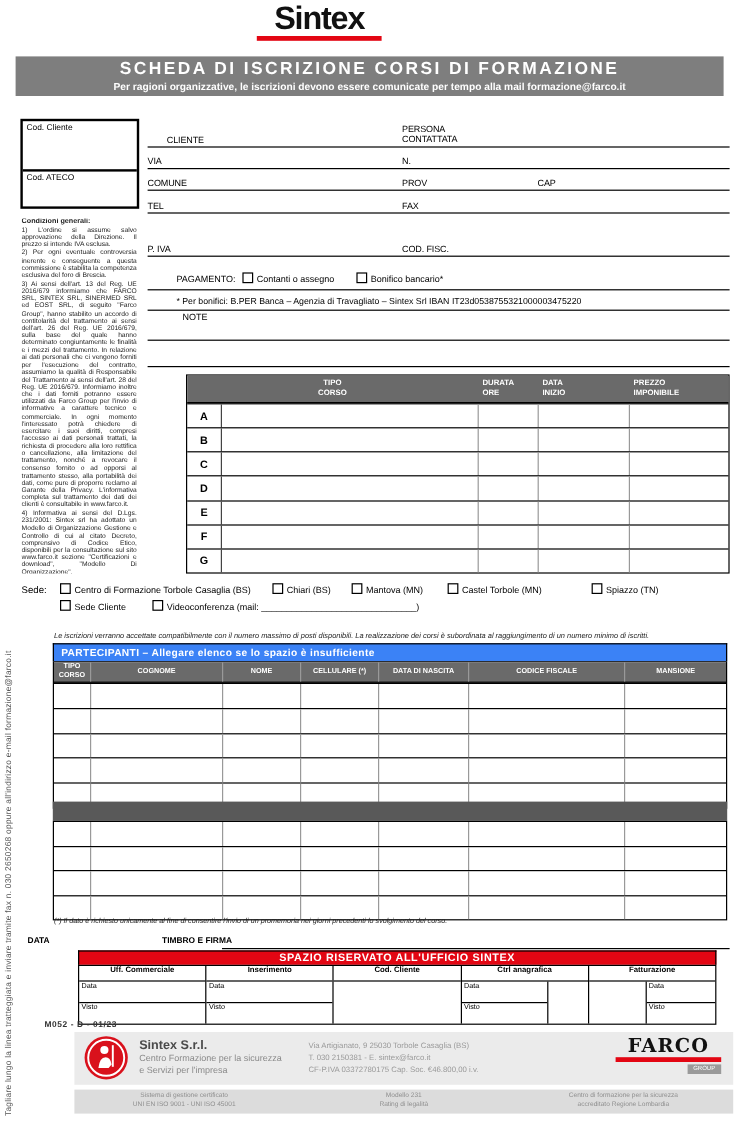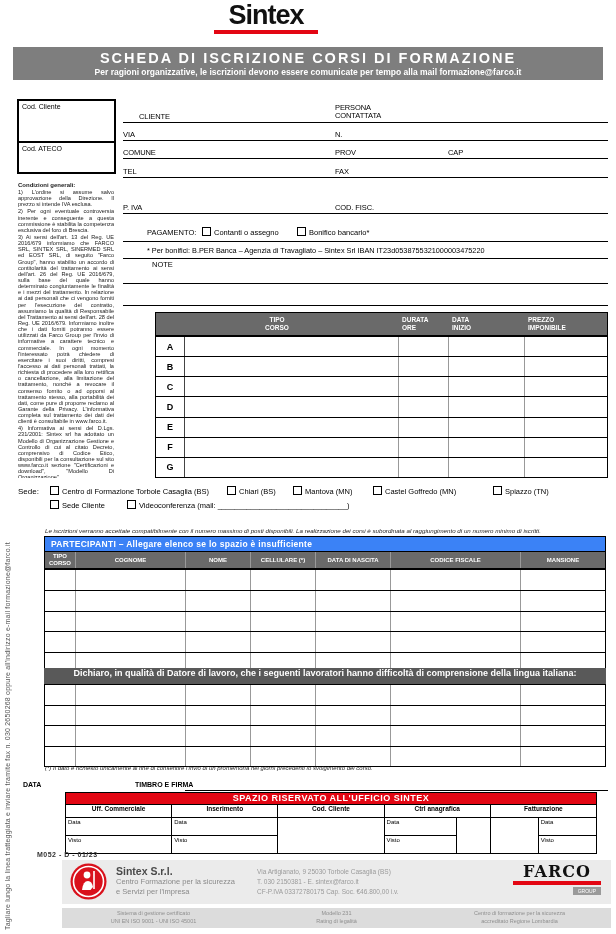--- a/index.html
+++ b/index.html
@@ -78,21 +78,21 @@
   .phead{height:16px;background:#6a6a6a;color:#fff;border-bottom:1px solid #000;}
   .phead .hc{font-size:6px;font-weight:bold;display:flex;align-items:center;justify-content:center;
              text-align:center;line-height:1.15;border-left:1px solid #999;}
   .phead .hc:first-child{border-left:none;}
   .prow{height:19.8px;border-top:1px solid #000;}
   .prow:first-of-type{border-top:none;}
   .prow .c{border-left:1px solid #999;}
   .prow .c:first-child{border-left:none;}
 
   .decl{left:44px;top:668px;width:562px;height:16px;background:#595959;color:#fff;
-        font-size:9px;font-weight:600;text-align:center;box-sizing:border-box;padding-top:0;}
+        font-size:9px;font-weight:600;text-align:center;box-sizing:border-box;padding-top:16px;}
   .dtable{left:44px;top:684px;width:562px;border:1.5px solid #000;box-sizing:border-box;}
   .drow{height:19.5px;border-top:1px solid #000;}
   .drow:first-of-type{border-top:none;}
   .drow .c{border-left:1px solid #999;}
   .drow .c:first-child{border-left:none;}
 
   .foot-note{left:45px;top:765px;font-size:6px;font-style:italic;color:#222;}
 
   .sig{left:0;top:778px;width:616px;height:14px;}
   .sig .d{position:absolute;left:23px;top:3px;font-size:7px;font-weight:bold;}
@@ -266,21 +266,21 @@
         <div class="c"></div>
         <div class="c"></div>
     </div>
   </div>
 
   <span class="abs sedelbl">Sede:</span>
   <div class="abs srow" style="top:486px;padding-left:12px;">
     <span class="it" style="left:50px;"><span class="cb"></span><span>Centro di Formazione Torbole Casaglia (BS)</span></span>
     <span class="it" style="left:227px;"><span class="cb"></span><span>Chiari (BS)</span></span>
     <span class="it" style="left:293px;"><span class="cb"></span><span>Mantova (MN)</span></span>
-    <span class="it" style="left:373px;"><span class="cb"></span><span>Castel Goffredo (MN)</span></span>
+    <span class="it" style="left:373px;"><span class="cb"></span><span>Castel Torbole (MN)</span></span>
     <span class="it" style="left:493px;"><span class="cb"></span><span>Spiazzo (TN)</span></span>
   </div>
   <div class="abs srow" style="top:500px;">
     <span class="it" style="left:50px;"><span class="cb"></span><span>Sede Cliente</span></span>
     <span class="it" style="left:127px;"><span class="cb"></span><span>Videoconferenza (mail: _______________________________)</span></span>
   </div>
   <div class="abs inote">Le iscrizioni verranno accettate compatibilmente con il numero massimo di posti disponibili. La realizzazione dei corsi è subordinata al raggiungimento di un numero minimo di iscritti.</div>
 
   <div class="abs ptitle">PARTECIPANTI – Allegare elenco se lo spazio è insufficiente</div>
   <div class="abs ptable">

